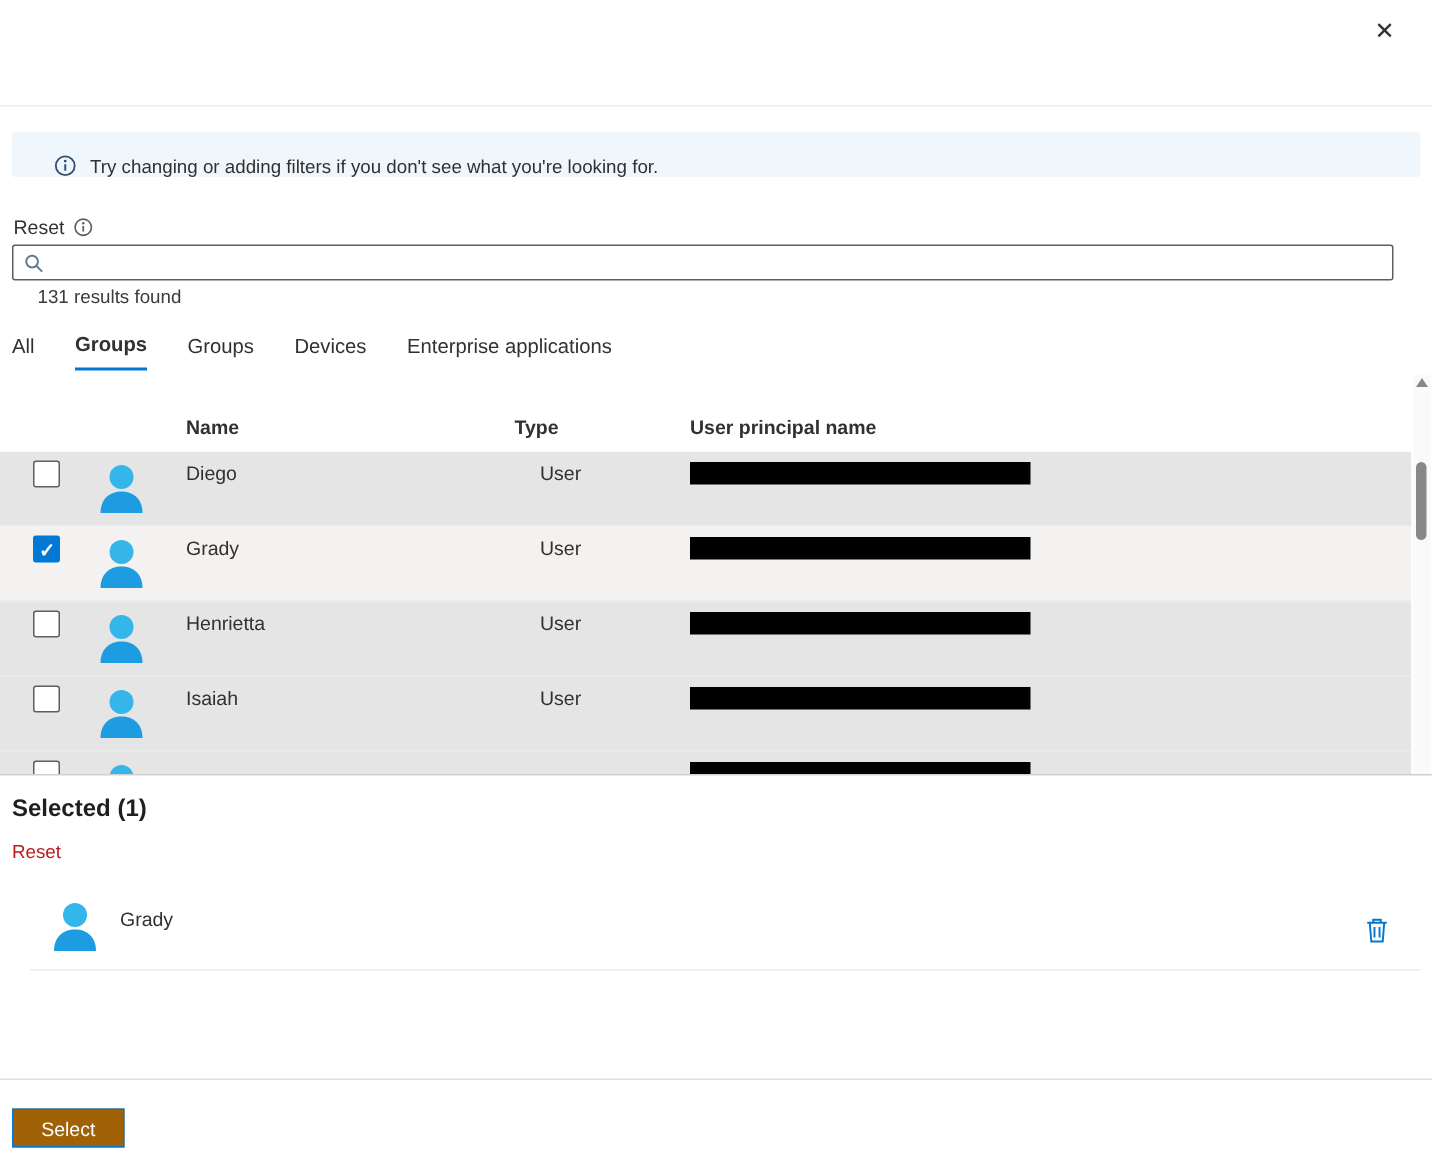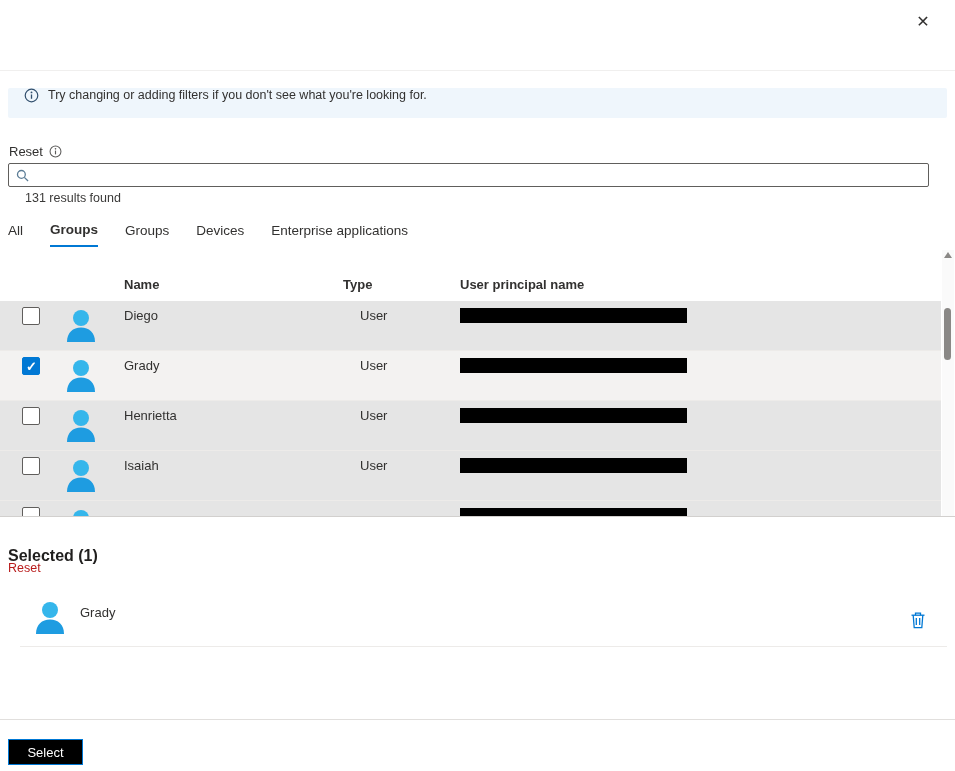--- a/index.html
+++ b/index.html
@@ -5,21 +5,21 @@
   * { margin:0; padding:0; box-sizing:border-box; }
   html,body { width:955px; height:771px; background:#fff; font-family:"Liberation Sans", sans-serif; color:#323130; overflow:hidden; }
   .panel { position:relative; width:955px; height:771px; background:#fff; }
 
   
   .title { position:absolute; left:8px; top:5px; font-size:24px; font-weight:700; color:#201f1e; }
   .close-btn { position:absolute; right:18px; top:8px; width:28px; height:28px; border:none; background:transparent; font-size:16px; color:#323130; cursor:pointer; line-height:28px; text-align:center; }
   .header-divider { position:absolute; left:0; top:70px; width:955px; height:1px; background:#f0efee; }
 
   
-  .info-banner { position:absolute; left:8px; top:88px; width:939px; height:30px; background:#eff6fc; border-radius:2px; display:flex; align-items:flex-start; padding-left:16px; }
+  .info-banner { position:absolute; left:8px; top:88px; width:939px; height:30px; background:#eff6fc; border-radius:2px; display:flex; align-items:flex-end; padding-left:28px; }
   .info-banner .txt { font-size:12.5px; color:#323130; margin-left:9px; }
 
   
   .search-label-row { position:absolute; left:9px; top:144px; display:flex; align-items:center; gap:6px; font-size:13px; color:#323130; }
   .search-box { position:absolute; left:8px; top:163px; width:921px; height:24px; border:1px solid #605e5c; border-radius:2px; background:#fff; display:flex; align-items:center; padding-left:7px; }
   .search-box input { border:none; outline:none; flex:1; height:20px; font-size:13px; font-family:"Liberation Sans", sans-serif; margin-left:6px; background:transparent; }
   .results-text { position:absolute; left:9px; top:191px; font-size:12.5px; color:#3b3a39;margin-left:16px; }
 
   
   .tabs { position:absolute; left:8px; top:218px; display:flex; gap:27px; }
@@ -42,30 +42,30 @@
   .cell-type { position:absolute; left:360px; top:7px; font-size:13px; color:#323130; }
   .redact-bar { position:absolute; left:460px; top:7px; width:227px; height:15px; background:#000; }
   .table-bottom-divider { position:absolute; left:0; top:516px; width:955px; height:1px; background:#d2d0ce; }
 
   
   .scrollbar { position:absolute; right:1px; top:250px; width:12px; height:266px; background:#fafafa; }
   .scroll-arrow { position:absolute; top:2px; left:2px; width:0; height:0; border-left:4px solid transparent; border-right:4px solid transparent; border-bottom:6px solid #8a8886; }
   .scroll-thumb { position:absolute; left:2px; top:58px; width:7px; height:52px; background:#8a8886; border-radius:4px; cursor:pointer; }
 
   
-  .selected-title { position:absolute; left:8px; top:531px; font-size:16px; font-weight:700; color:#201f1e;margin-top:16px; }
+  .selected-title { position:absolute; left:8px; top:531px; font-size:16px; font-weight:700; color:#201f1e; }
   .reset-link { position:absolute; left:8px; top:561px; font-size:12.5px; color:#b91c1c; text-decoration:none; cursor:pointer; background:none; border:none; font-family:"Liberation Sans", sans-serif; }
   .selected-item { position:absolute; left:20px; top:593px; width:927px; height:54px; border-bottom:1px solid #edebe9; background:#fff; }
   .selected-item .avatar { left:15px; top:8px; }
   .selected-item .item-name { position:absolute; left:60px; top:12px; font-size:13px; color:#323130; }
   .trash-btn { position:absolute; right:18px; top:17px; width:22px; height:22px; border:none; background:transparent; cursor:pointer; }
 
   
   .footer-divider { position:absolute; left:0; top:719px; width:955px; height:1px; background:#e1dfdd; }
-  .select-btn { position:absolute; left:8px; top:739px; width:75px; height:26px; background:#000000; color:#fff; border:1px solid #0078d4; border-radius:0; font-size:13px; cursor:pointer; font-family:"Liberation Sans", sans-serif; }
+  .select-btn { position:absolute; left:8px; top:739px; width:75px; height:26px; background:#a16207; color:#fff; border:1px solid #0078d4; border-radius:0; font-size:13px; cursor:pointer; font-family:"Liberation Sans", sans-serif; }
 </style>
 </head>
 <body>
 
 <div class="panel">
 
   <button class="close-btn"><span>✕</span></button>
   <div class="header-divider"></div>
 
   <div class="info-banner">

